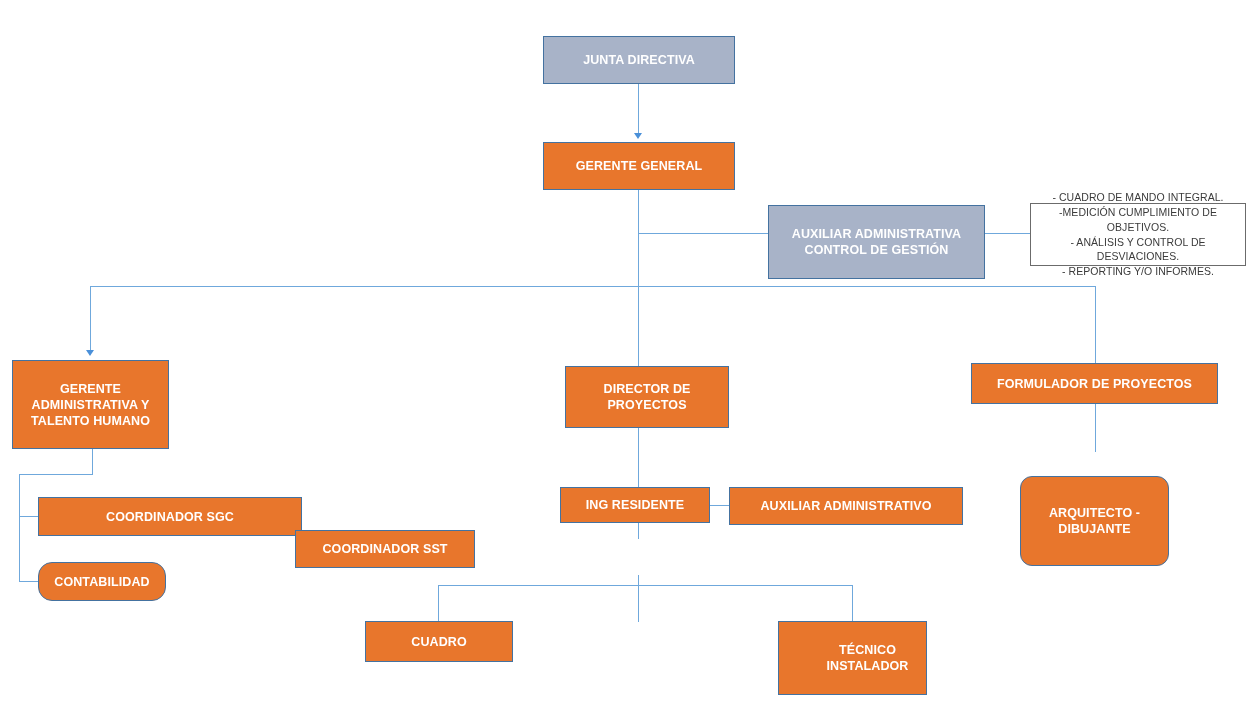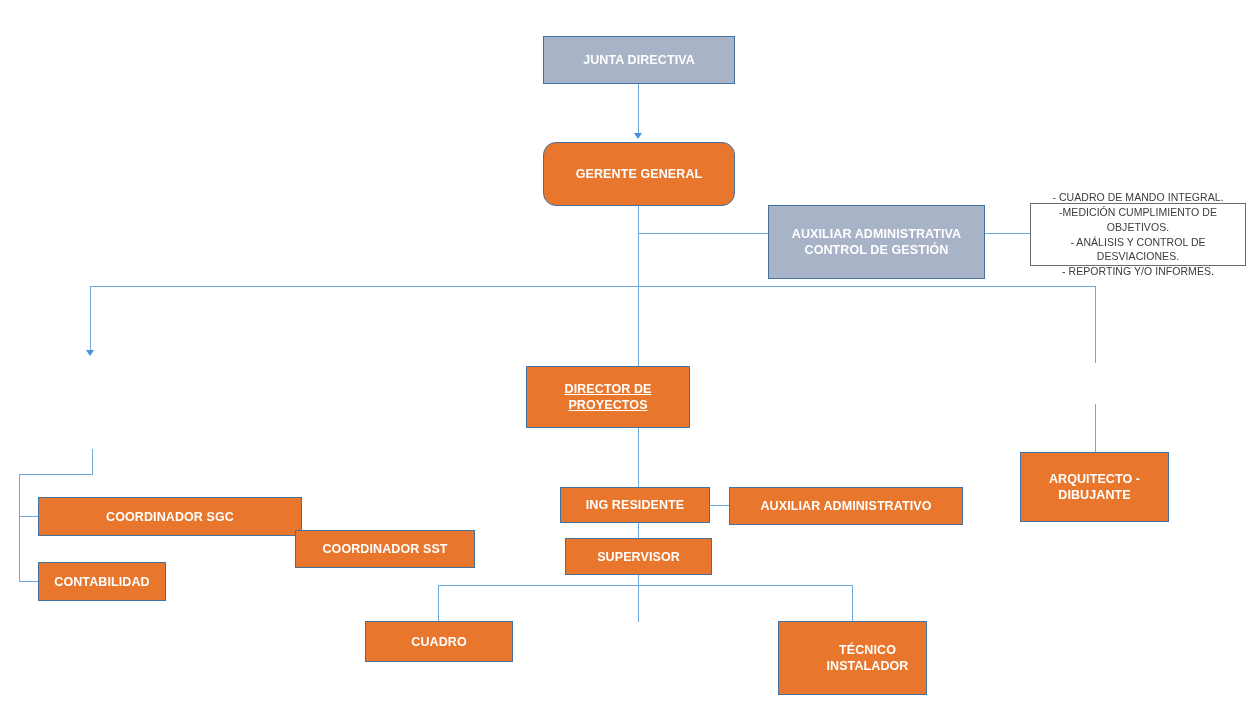--- a/index.html
+++ b/index.html
@@ -102,50 +102,53 @@
 
   <div class="conn v" style="left:638px; top:575px; height:47px;"></div>
   <div class="conn h" style="left:438px; top:585px; width:415px;"></div>
   <div class="conn v" style="left:438px; top:585px; height:37px;"></div>
   <div class="conn v" style="left:852px; top:585px; height:37px;"></div>
 
   <div class="conn v" style="left:1095px; top:404px; height:48px;"></div>
 
   <div class="node grayblue" style="left:543px; top:36px; width:192px; height:48px;">JUNTA DIRECTIVA</div>
 
-  <div class="node orange" style="left:543px; top:142px; width:192px; height:64px;border-radius:13px;">GERENTE GENERAL</div>
+  <div class="node orange" style="left:543px; top:142px; width:192px; height:48px;">GERENTE GENERAL</div>
 
   <div class="node grayblue" style="left:768px; top:205px; width:217px; height:74px; white-space:pre-line;">AUXILIAR ADMINISTRATIVA
 CONTROL DE GESTIÓN</div>
 
   <div class="node note" style="left:1030px; top:203px; width:216px; height:63px;">
     <span class="note-lines">- CUADRO DE MANDO INTEGRAL.
 -MEDICIÓN CUMPLIMIENTO DE OBJETIVOS.
 - ANÁLISIS Y CONTROL DE DESVIACIONES.
 - REPORTING Y/O INFORMES.</span>
   </div>
 
+  <div class="node orange" style="left:12px; top:360px; width:157px; height:89px; white-space:pre-line;">GERENTE
+ADMINISTRATIVA Y
+TALENTO HUMANO</div>
 
-  <div class="node orange" style="left:526px; top:366px; width:164px; height:62px; white-space:pre-line;text-decoration:underline;">DIRECTOR DE
+  <div class="node orange" style="left:565px; top:366px; width:164px; height:62px; white-space:pre-line;">DIRECTOR DE
 PROYECTOS</div>
 
+  <div class="node orange" style="left:971px; top:363px; width:247px; height:41px;">FORMULADOR DE PROYECTOS</div>
 
   <div class="node orange" style="left:38px; top:497px; width:264px; height:39px;">COORDINADOR SGC</div>
 
   <div class="node orange" style="left:295px; top:498px; width:180px; height:38px;margin-top:32px;">COORDINADOR SST</div>
 
-  <div class="node orange" style="left:38px; top:562px; width:128px; height:39px;">CONTABILIDAD</div>
+  <div class="node orange" style="left:38px; top:562px; width:128px; height:39px;border-radius:14px;">CONTABILIDAD</div>
 
   <div class="node orange" style="left:560px; top:487px; width:150px; height:36px;">ING RESIDENTE</div>
 
   <div class="node orange" style="left:729px; top:487px; width:234px; height:38px;">AUXILIAR ADMINISTRATIVO</div>
 
-  <div class="node orange" style="left:565px; top:538px; width:147px; height:37px;">SUPERVISOR</div>
 
-  <div class="node orange" style="left:1020px; top:452px; width:149px; height:70px; white-space:pre-line;">ARQUITECTO -
+  <div class="node orange" style="left:1020px; top:476px; width:149px; height:90px; white-space:pre-line;border-radius:12px;">ARQUITECTO -
 DIBUJANTE</div>
 
   <div class="node orange" style="left:365px; top:621px; width:148px; height:41px;">CUADRO</div>
 
 
   <div class="node orange" style="left:778px; top:621px; width:149px; height:74px; white-space:pre-line;padding-left:34px;">TÉCNICO
 INSTALADOR</div>
 
 </div>
 

